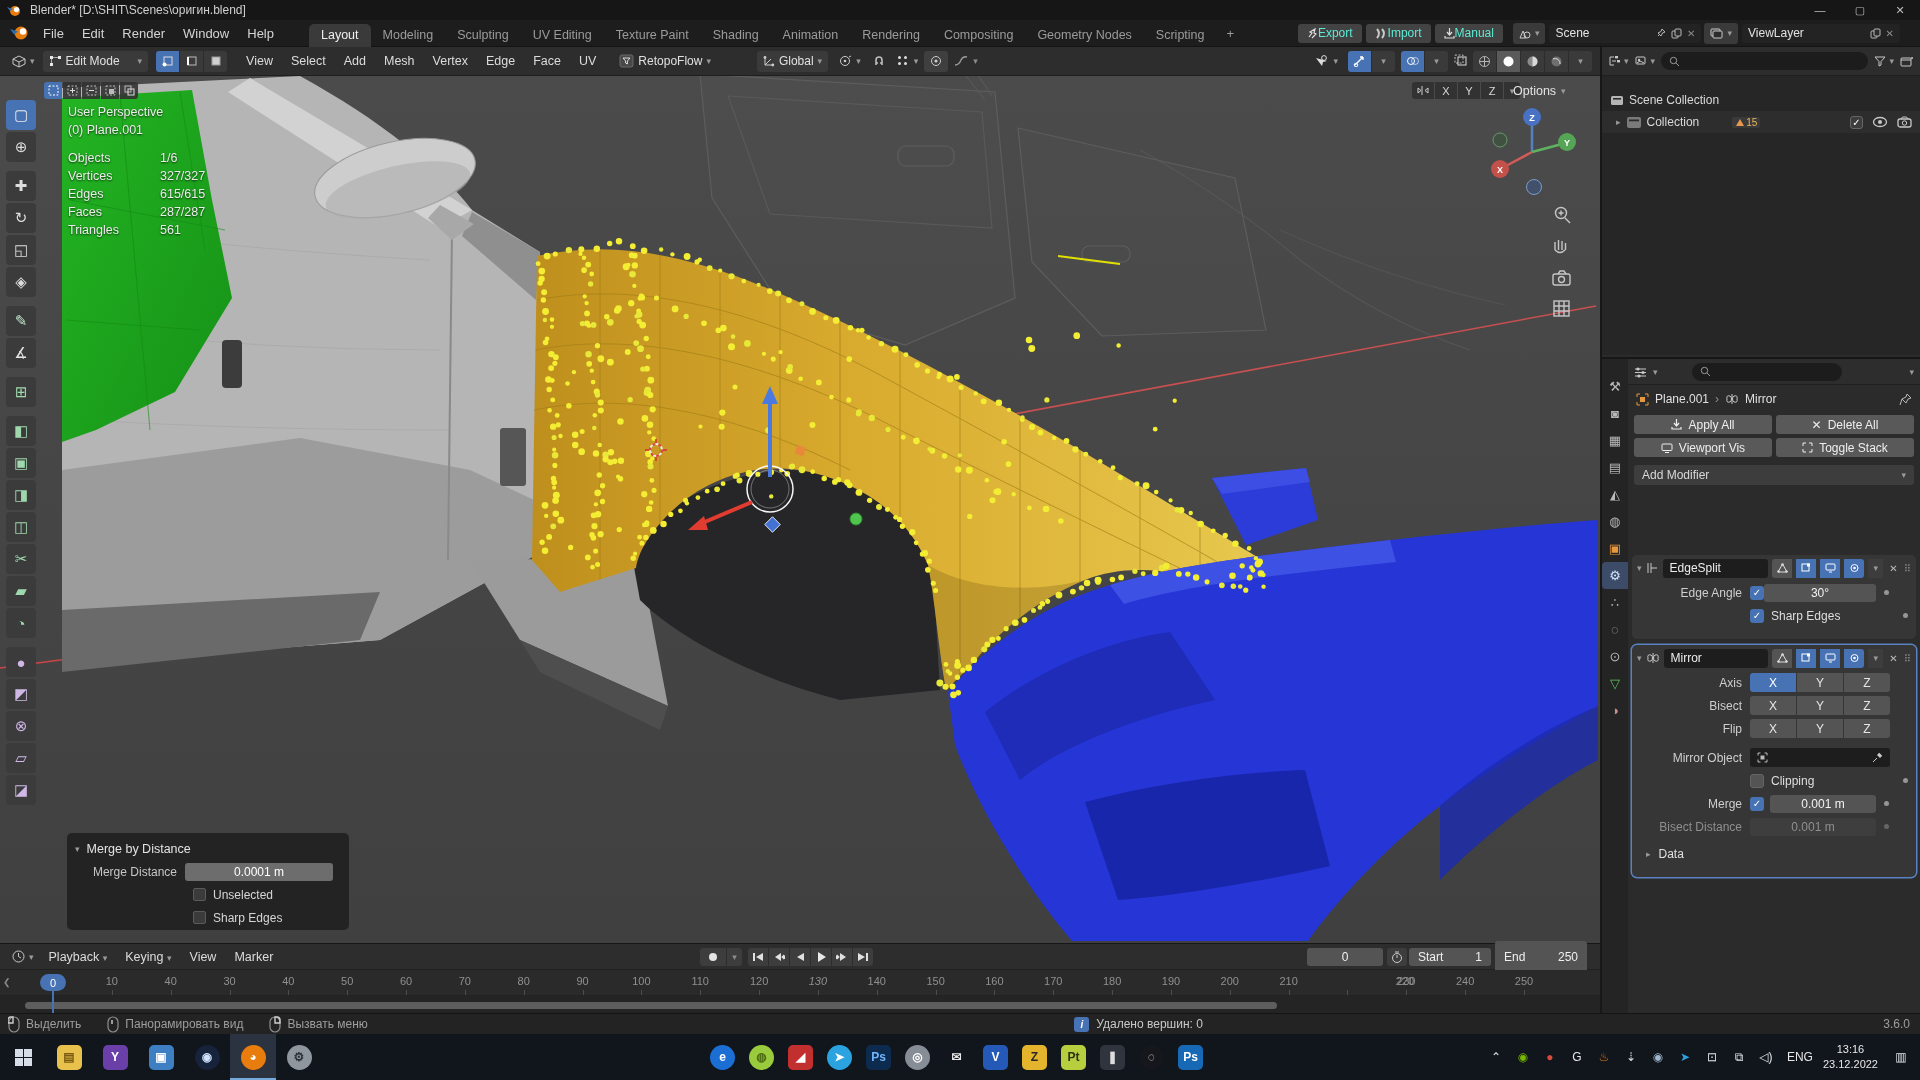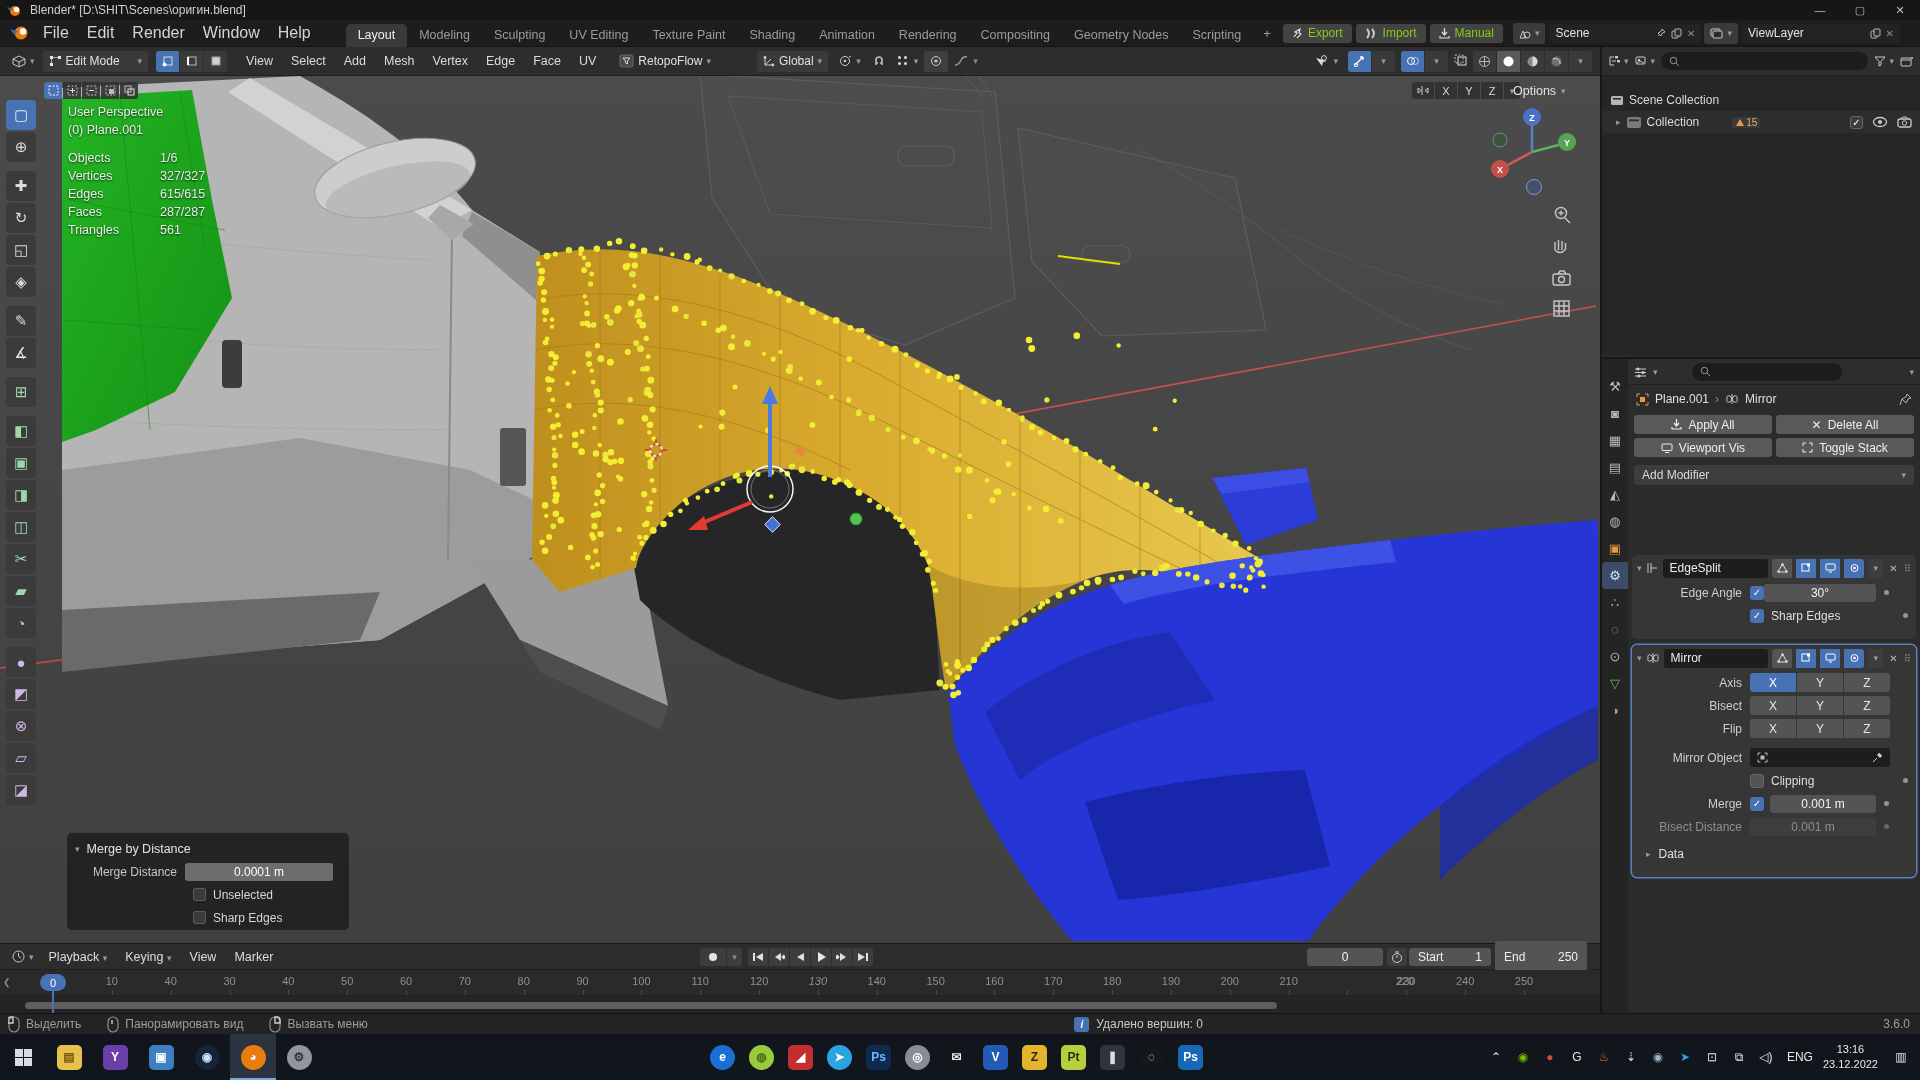--- a/index.html
+++ b/index.html
@@ -7,25 +7,25 @@
   font-family:"Liberation Sans",sans-serif;color:#d8d8d8;font-size:12px}
 .abs{position:absolute}
 .row{display:flex;align-items:center}
 .grow{flex:1}
 
 #titlebar{position:absolute;left:0;top:0;width:1920px;height:20px;background:#161616;display:flex;align-items:center}
 #titlebar .t{color:#cfcfcf;font-size:12px;margin-left:8px}
 .winbtn{width:40px;height:20px;display:flex;align-items:center;justify-content:center;color:#bdbdbd;font-size:11px}
 
 #topbar{position:absolute;left:0;top:20px;width:1920px;height:27px;background:#1d1d1d;display:flex;align-items:center;border-bottom:1px solid #131313}
-.menu-item{padding:0 9px;color:#d4d4d4;font-size:16px;height:27px;display:flex;align-items:center}
+.menu-item{padding:0 9px;color:#d4d4d4;font-size:13px;height:27px;display:flex;align-items:center}
 .ws-tab{padding:0 12px;height:23px;margin-top:4px;display:flex;align-items:center;color:#9b9b9b;font-size:12.5px;border-radius:5px 5px 0 0}
 .ws-tab.active{background:#3a3a3a;color:#efefef}
 .ws-add{padding:0 10px;color:#9b9b9b;font-size:13px}
-.tb-btn{height:19px;background:#434343;border-radius:3px;display:flex;align-items:center;padding:0 9px;gap:5px;color:#84cc16;font-size:12px}
+.tb-btn{height:19px;background:#434343;border-radius:3px;display:flex;align-items:center;padding:0 9px;color:#5eead4;font-size:12px}
 .id-field{height:19px;background:#232323;border-radius:3px;display:flex;align-items:center;padding:0 6px;gap:5px;color:#e2e2e2;font-size:12px}
 .mini{color:#9a9a9a;font-size:9px}
 .dim{color:#8b8b8b}
 
 #vp-header{position:absolute;left:0;top:47px;width:1600px;height:29px;background:#2d2d2d;display:flex;align-items:center;border-bottom:1px solid #1f1f1f}
 .vmenu{padding:0 9px;color:#dcdcdc;font-size:12.5px}
 .hdr-btn{height:21px;background:#3a3a3a;border-radius:3px;display:flex;align-items:center;padding:0 6px;gap:4px;color:#e0e0e0}
 .seg{display:flex;gap:1px}
 .seg .sbtn{width:23px;height:21px;background:#3a3a3a;display:flex;align-items:center;justify-content:center}
 .seg .sbtn.on{background:#4772b3}

